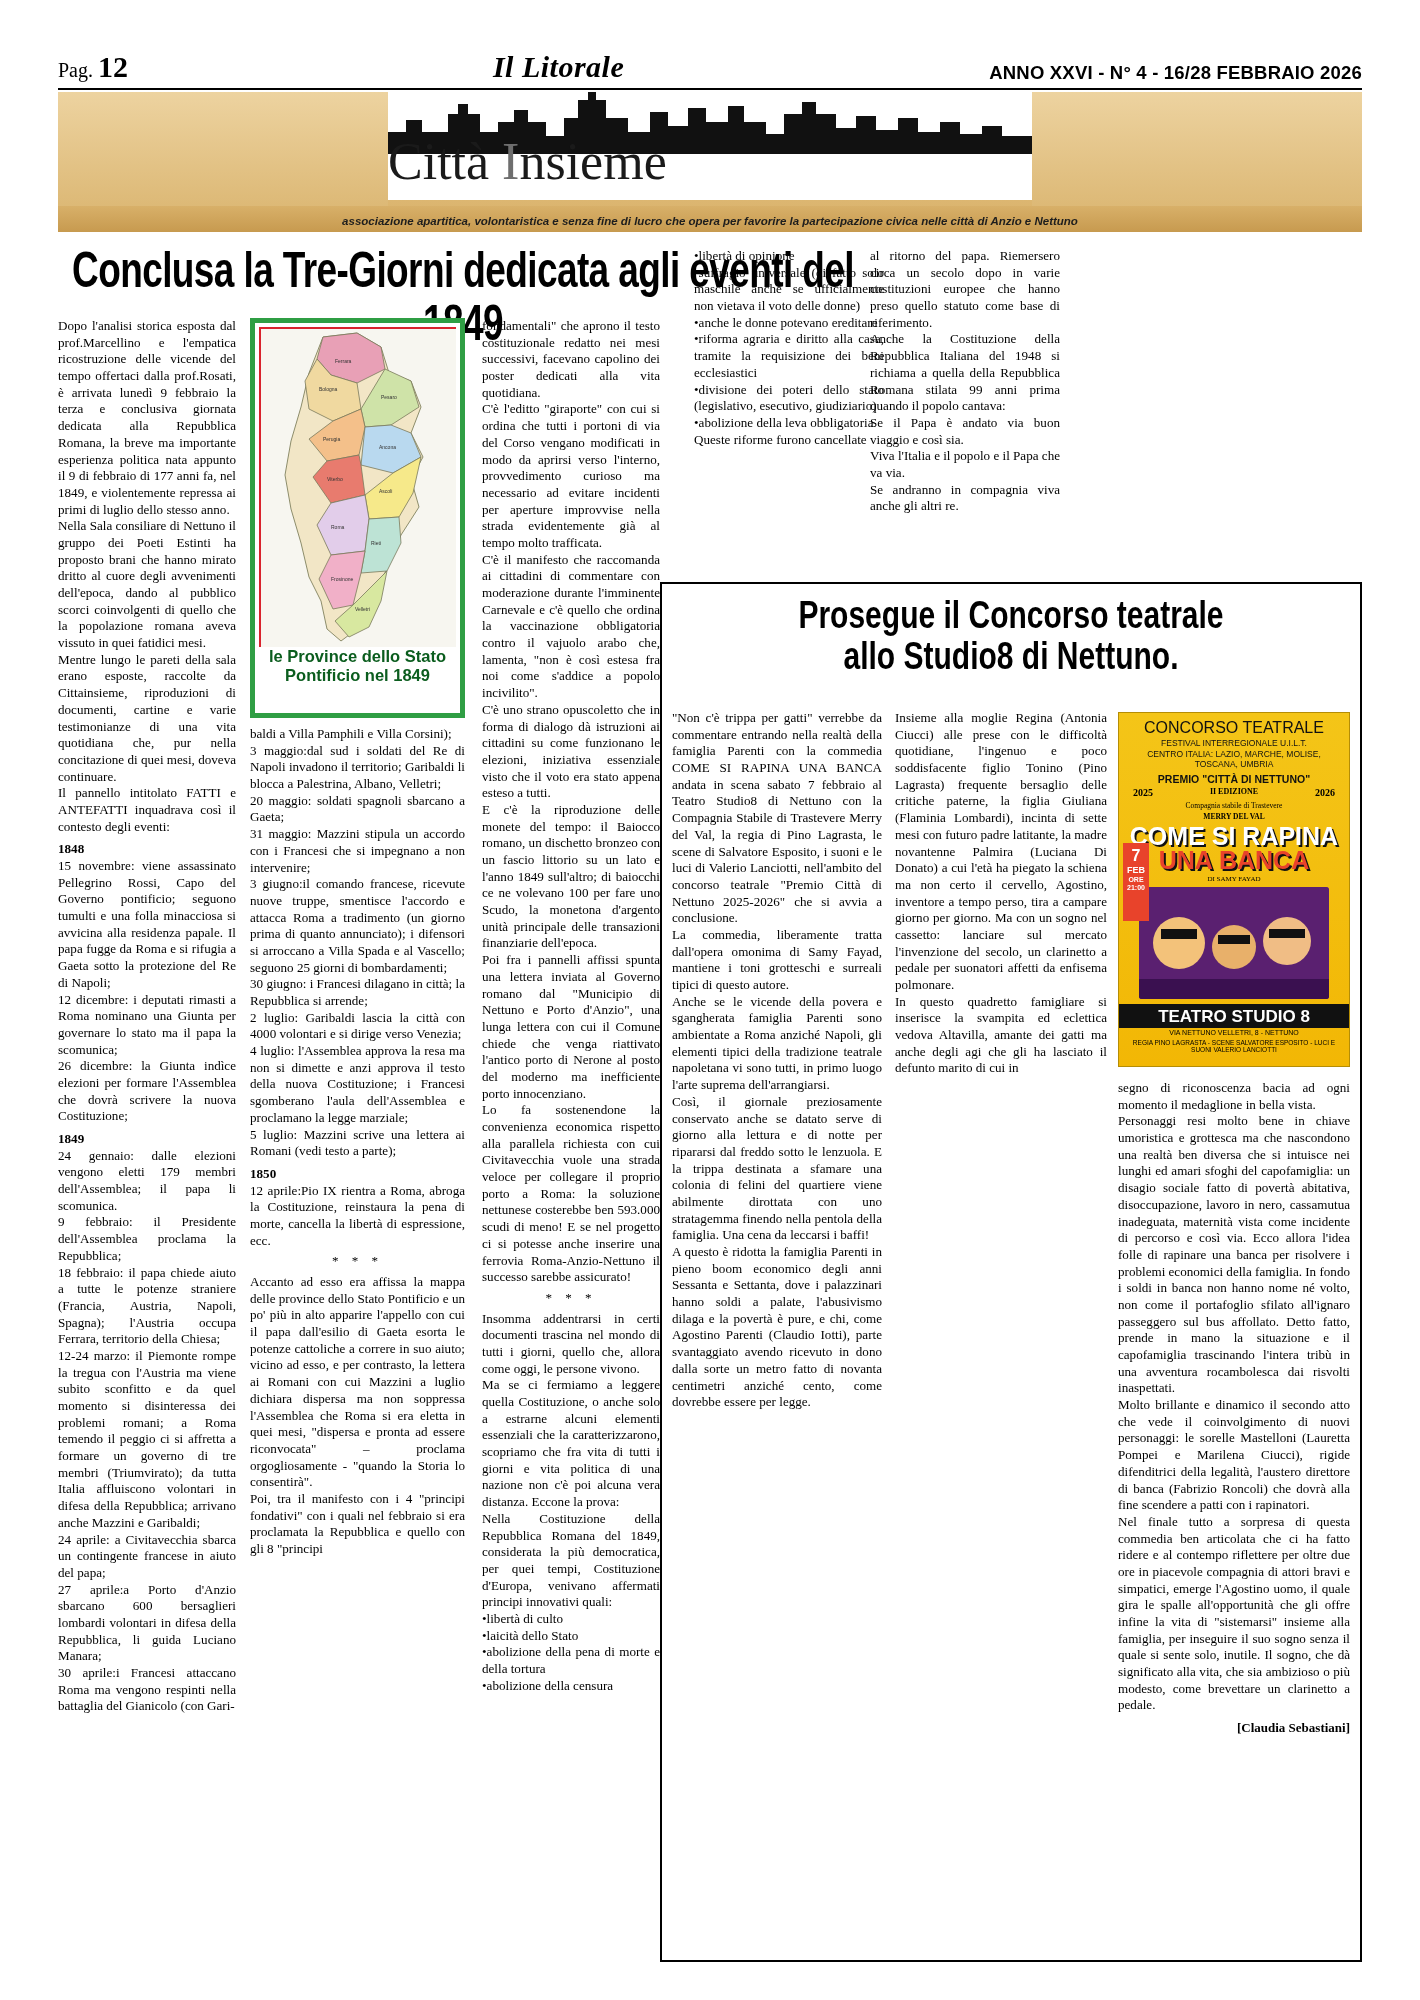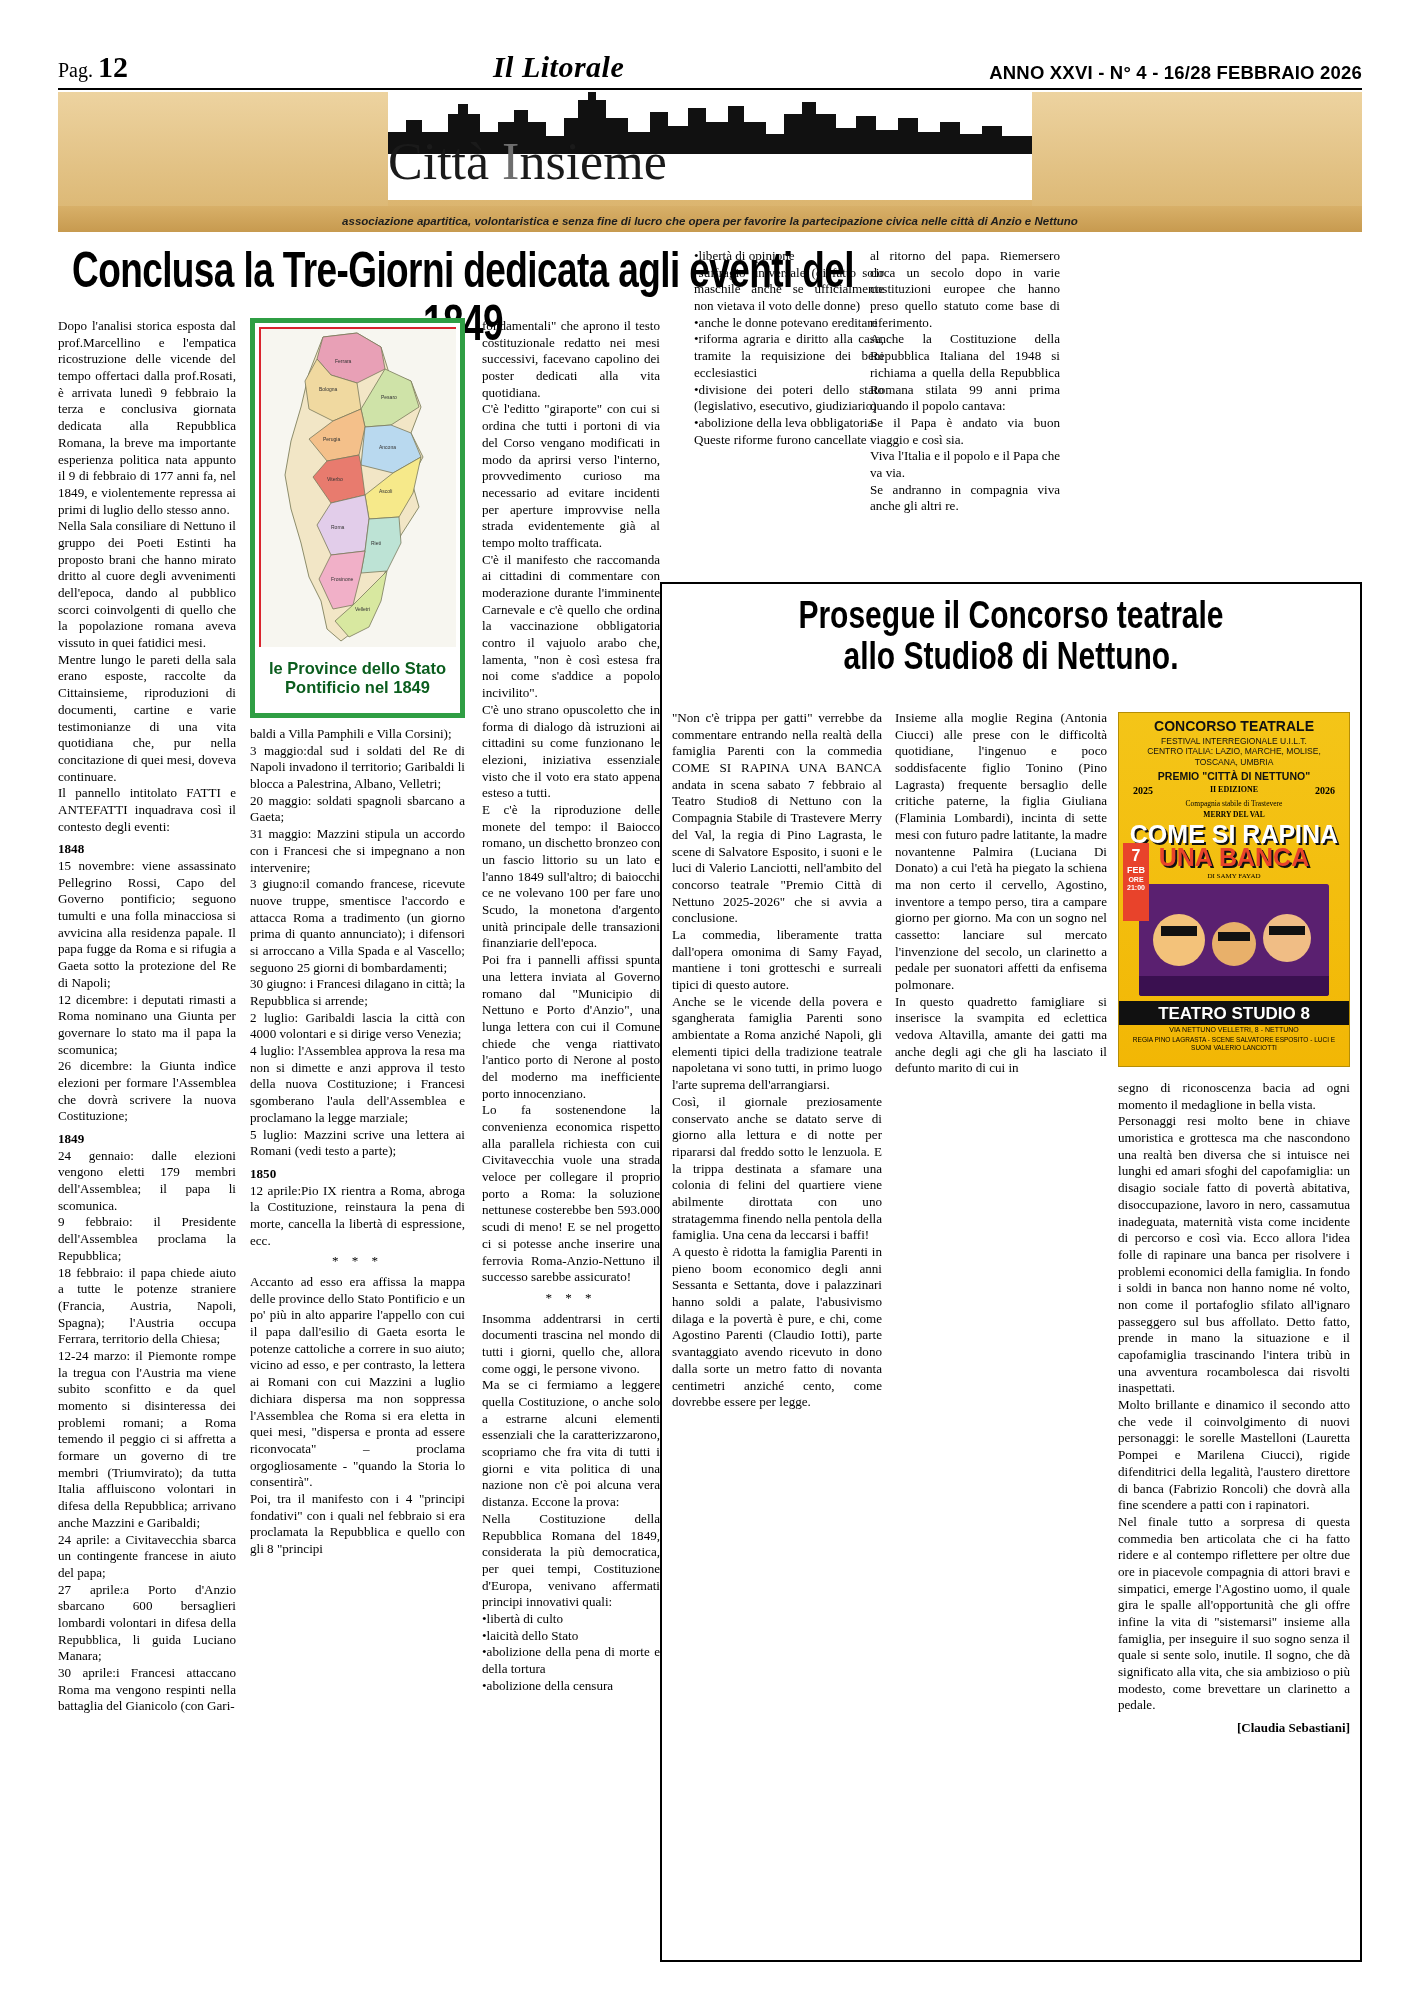--- a/index.html
+++ b/index.html
@@ -107,21 +107,21 @@
     border:5px solid #2f9e44;
     background:#ffffff;
     box-sizing:border-box;
   }
   .mapfig .inner {
     position:absolute; inset:4px; border:2px solid #d9232d; background:#fbfbf7;
   }
   .mapfig .caption {
     position:absolute; left:4px; right:4px; bottom:4px; height:62px;
     background:#fff;
-    display:flex; flex-direction:column; align-items:center; justify-content:center;
+    display:flex; flex-direction:column; align-items:center; justify-content:flex-start;
     font-family:"Liberation Sans", sans-serif; font-weight:bold; font-size:16.5px;
     color:#0b5d1e; line-height:1.15; text-align:center;
   }
   .mapfig svg { position:absolute; left:6px; top:6px; }
   .year { font-weight:bold; margin-top:6px; display:block; }
   .stars { text-align:center; letter-spacing:5px; margin:4px 0; }
 
   
   .box {
     position:absolute; left:660px; top:582px; width:702px; height:1380px;
@@ -146,21 +146,21 @@
     position:absolute; left:1118px; top:712px; width:232px; height:355px;
     background:linear-gradient(#f4c518,#f2b705);
     border:1px solid #b58d05;
     box-sizing:border-box;
     overflow:hidden;
   }
   .poster .ptop {
     font-family:"Liberation Sans", sans-serif; text-align:center;
     color:#111; font-size:8.5px; line-height:1.25; padding:5px 6px 0;
   }
-  .poster .ptop .t1 { font-weight:bold; font-size:14px;text-align:center; }
+  .poster .ptop .t1 { font-weight:normal; font-size:16px;text-align:center; }
   .poster .prem { font-weight:bold; font-size:10.5px; margin-top:3px; }
   .poster .yrs { display:flex; justify-content:space-between; padding:1px 14px; font-weight:bold; font-size:10px;}
   .poster .ctr { text-align:center; font-size:7.5px; margin-top:2px; }
   .poster .big {
     margin-top:4px; text-align:center;
     font-family:Liberation Sans, sans-serif; font-weight:bold;
     color:#ffffff; text-shadow:2px 2px 0 #111;
     line-height:0.95;
   }
   .poster .big .l1 { font-size:25px; display:block; }

